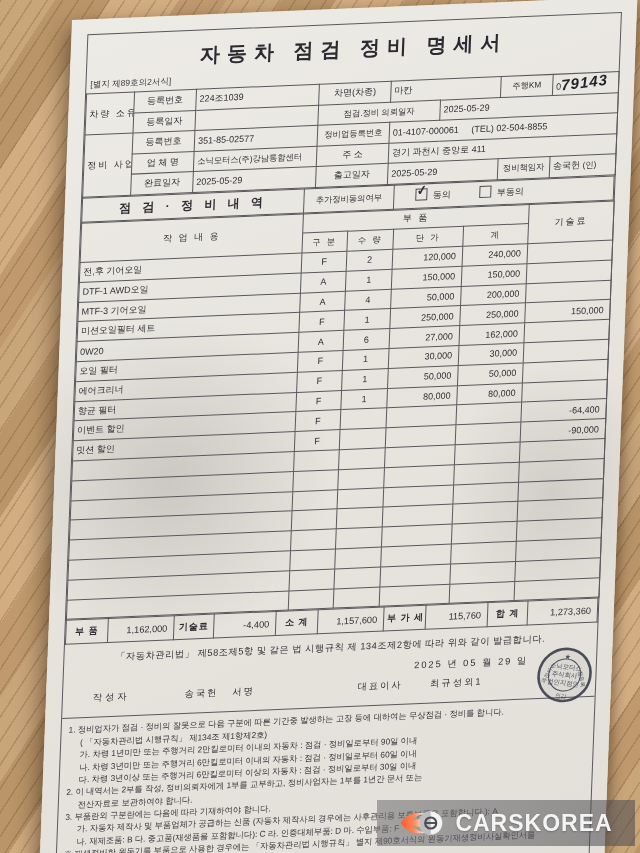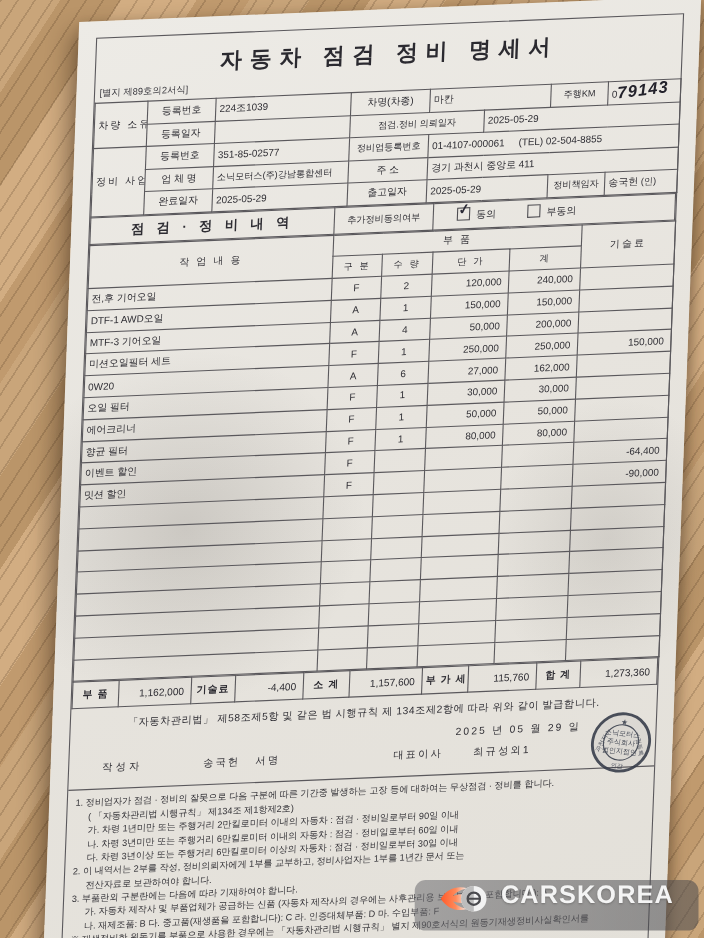--- a/index.html
+++ b/index.html
@@ -48,23 +48,23 @@
   .stmt{text-align:center;letter-spacing:.5px;margin-top:3px;}
   .dateline{text-align:right;margin:8px 60px 2px 0;letter-spacing:2px;}
   .writerline{display:flex;margin:6px 0 8px 0;position:relative;}
   .writerline .w1{margin-left:22px;letter-spacing:3px;}
   .writerline .w2{margin-left:55px;letter-spacing:2px;}
   .writerline .c1{margin-left:auto;margin-right:105px;letter-spacing:2px;}
   .seal{position:absolute;right:-6px;top:-26px;opacity:.88;transform:rotate(8deg);}
   .notes{border-top:1.4px solid #5a585c;padding:5px 7px 6px 7px;font-size:8.3px;line-height:1.49;
      color:#323136;}
   .note-line{white-space:nowrap;overflow:hidden;}
-  .wm{position:absolute;right:5px;bottom:7px;width:258px;height:46px;border-radius:10px;
+  .wm{position:absolute;right:5px;bottom:7px;width:258px;height:46px;border-radius:0;
      background:linear-gradient(100deg,rgba(110,110,114,.55),rgba(70,70,74,.55));
-     display:flex;align-items:flex-start;justify-content:center;gap:8px;}
+     display:flex;align-items:center;justify-content:center;gap:8px;}
   .wm-text{color:#f4f4f4;font-size:23px;font-weight:bold;letter-spacing:1px;
      text-shadow:0 1px 2px rgba(0,0,0,.25);}
 </style>
 </head>
 <body>
 
 <div class="photo">
   <div class="paper">
     <div class="shadow sh1"></div>
     <div class="shadow sh2"></div>

